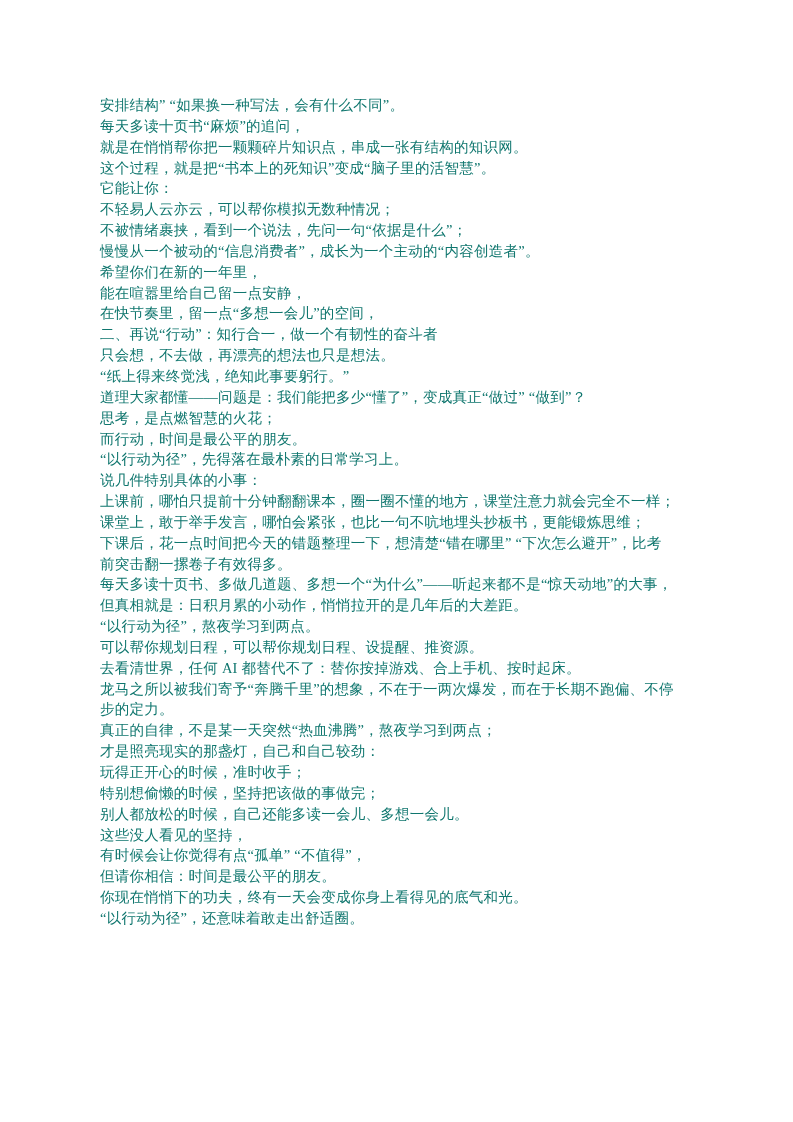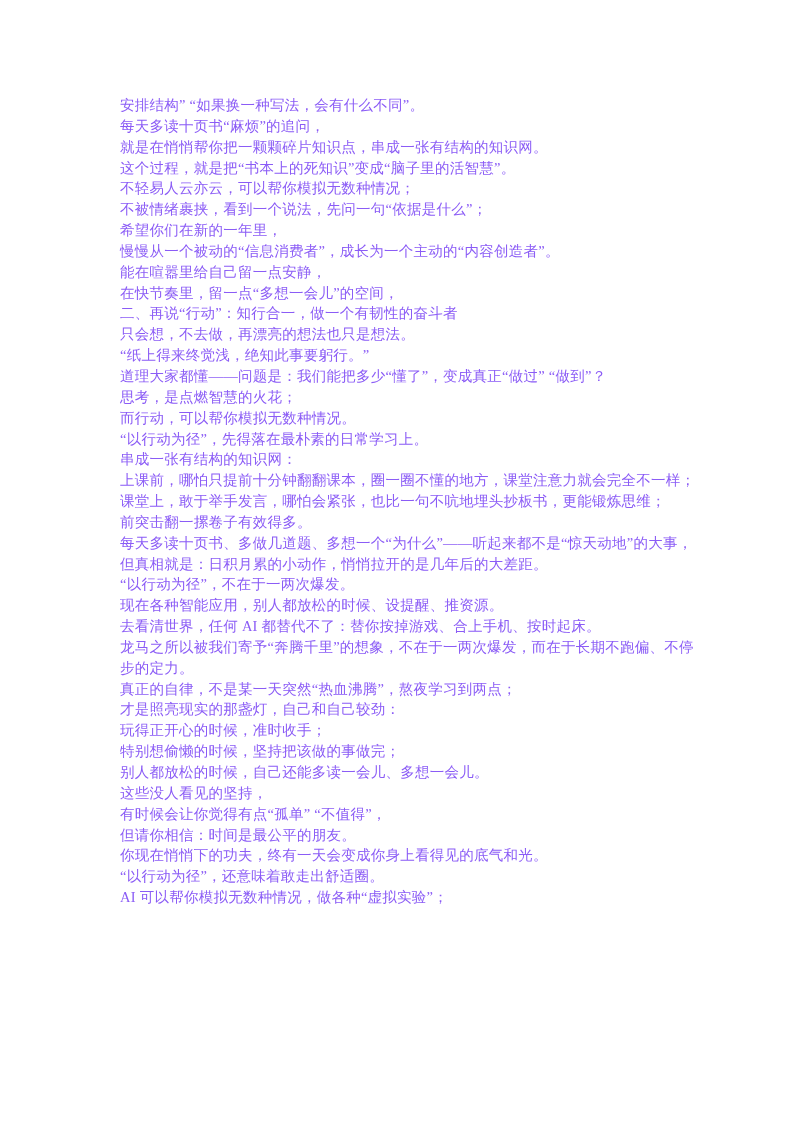--- a/index.html
+++ b/index.html
@@ -19,62 +19,62 @@
     position: absolute;
     left: 100px;
     top: 95px;
     width: 593px;
   }
   .text-line {
     font-size: 14.5px;
     line-height: 20.85px;
     letter-spacing: 0.25px;
     white-space: pre;
-    color: #8b5cf6;
-    margin-left: 20px;
+    color: #0f766e;
   }
 </style>
 </head>
 <body>
 
 <div class="page" style="background: rgb(255, 255, 255);">
   <div class="text-block" style="color: rgb(60, 60, 60);">
       <div class="text-line">安排结构” “如果换一种写法，会有什么不同”。</div>
       <div class="text-line">每天多读十页书“麻烦”的追问，</div>
       <div class="text-line">就是在悄悄帮你把一颗颗碎片知识点，串成一张有结构的知识网。</div>
       <div class="text-line">这个过程，就是把“书本上的死知识”变成“脑子里的活智慧”。</div>
+      <div class="text-line">它能让你：</div>
       <div class="text-line">不轻易人云亦云，可以帮你模拟无数种情况；</div>
       <div class="text-line">不被情绪裹挟，看到一个说法，先问一句“依据是什么”；</div>
+      <div class="text-line">慢慢从一个被动的“信息消费者”，成长为一个主动的“内容创造者”。</div>
       <div class="text-line">希望你们在新的一年里，</div>
-      <div class="text-line">慢慢从一个被动的“信息消费者”，成长为一个主动的“内容创造者”。</div>
       <div class="text-line">能在喧嚣里给自己留一点安静，</div>
       <div class="text-line">在快节奏里，留一点“多想一会儿”的空间，</div>
       <div class="text-line">二、再说“行动”：知行合一，做一个有韧性的奋斗者</div>
       <div class="text-line">只会想，不去做，再漂亮的想法也只是想法。</div>
       <div class="text-line">“纸上得来终觉浅，绝知此事要躬行。”</div>
       <div class="text-line">道理大家都懂——问题是：我们能把多少“懂了”，变成真正“做过” “做到”？</div>
       <div class="text-line">思考，是点燃智慧的火花；</div>
-      <div class="text-line">而行动，可以帮你模拟无数种情况。</div>
+      <div class="text-line">而行动，时间是最公平的朋友。</div>
       <div class="text-line">“以行动为径”，先得落在最朴素的日常学习上。</div>
-      <div class="text-line">串成一张有结构的知识网：</div>
+      <div class="text-line">说几件特别具体的小事：</div>
       <div class="text-line">上课前，哪怕只提前十分钟翻翻课本，圈一圈不懂的地方，课堂注意力就会完全不一样；</div>
       <div class="text-line">课堂上，敢于举手发言，哪怕会紧张，也比一句不吭地埋头抄板书，更能锻炼思维；</div>
+      <div class="text-line">下课后，花一点时间把今天的错题整理一下，想清楚“错在哪里” “下次怎么避开”，比考</div>
       <div class="text-line">前突击翻一摞卷子有效得多。</div>
       <div class="text-line">每天多读十页书、多做几道题、多想一个“为什么”——听起来都不是“惊天动地”的大事，</div>
       <div class="text-line">但真相就是：日积月累的小动作，悄悄拉开的是几年后的大差距。</div>
-      <div class="text-line">“以行动为径”，不在于一两次爆发。</div>
-      <div class="text-line">现在各种智能应用，别人都放松的时候、设提醒、推资源。</div>
+      <div class="text-line">“以行动为径”，熬夜学习到两点。</div>
+      <div class="text-line">可以帮你规划日程，可以帮你规划日程、设提醒、推资源。</div>
       <div class="text-line">去看清世界，任何 AI 都替代不了：替你按掉游戏、合上手机、按时起床。</div>
       <div class="text-line">龙马之所以被我们寄予“奔腾千里”的想象，不在于一两次爆发，而在于长期不跑偏、不停</div>
       <div class="text-line">步的定力。</div>
       <div class="text-line">真正的自律，不是某一天突然“热血沸腾”，熬夜学习到两点；</div>
       <div class="text-line">才是照亮现实的那盏灯，自己和自己较劲：</div>
       <div class="text-line">玩得正开心的时候，准时收手；</div>
       <div class="text-line">特别想偷懒的时候，坚持把该做的事做完；</div>
       <div class="text-line">别人都放松的时候，自己还能多读一会儿、多想一会儿。</div>
       <div class="text-line">这些没人看见的坚持，</div>
       <div class="text-line">有时候会让你觉得有点“孤单” “不值得”，</div>
       <div class="text-line">但请你相信：时间是最公平的朋友。</div>
       <div class="text-line">你现在悄悄下的功夫，终有一天会变成你身上看得见的底气和光。</div>
       <div class="text-line">“以行动为径”，还意味着敢走出舒适圈。</div>
-      <div class="text-line">AI 可以帮你模拟无数种情况，做各种“虚拟实验”；</div>
     </div>
 </div>
 
 </body></html>

